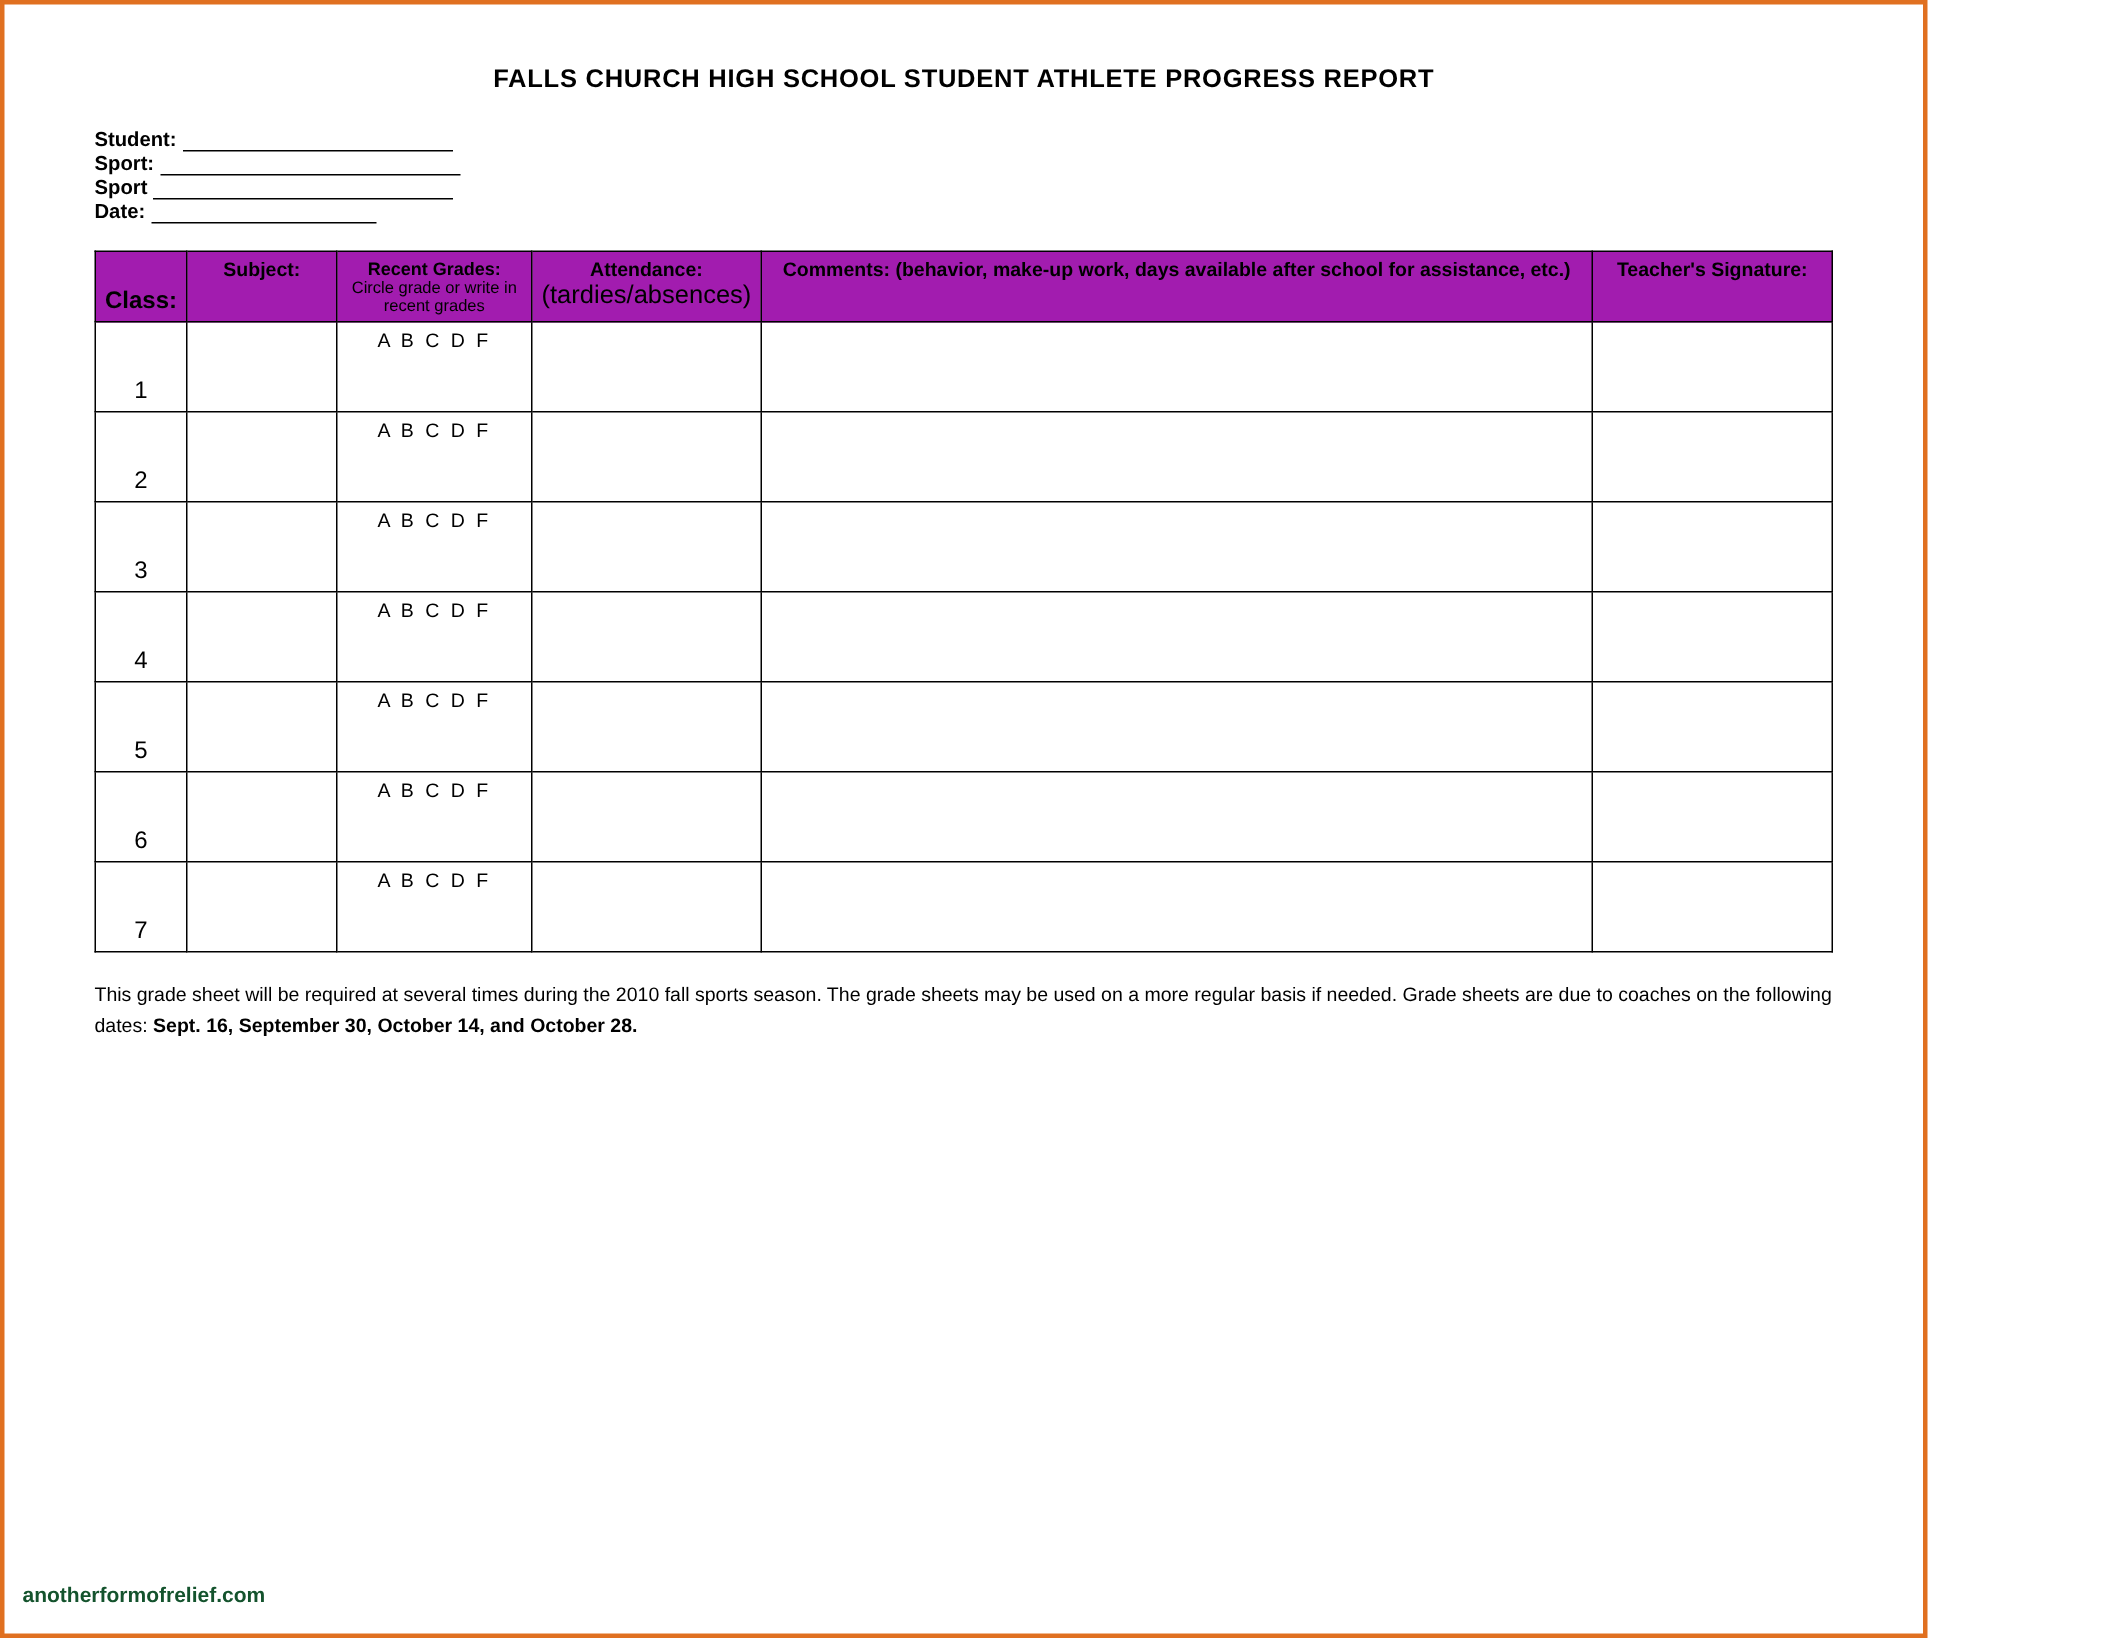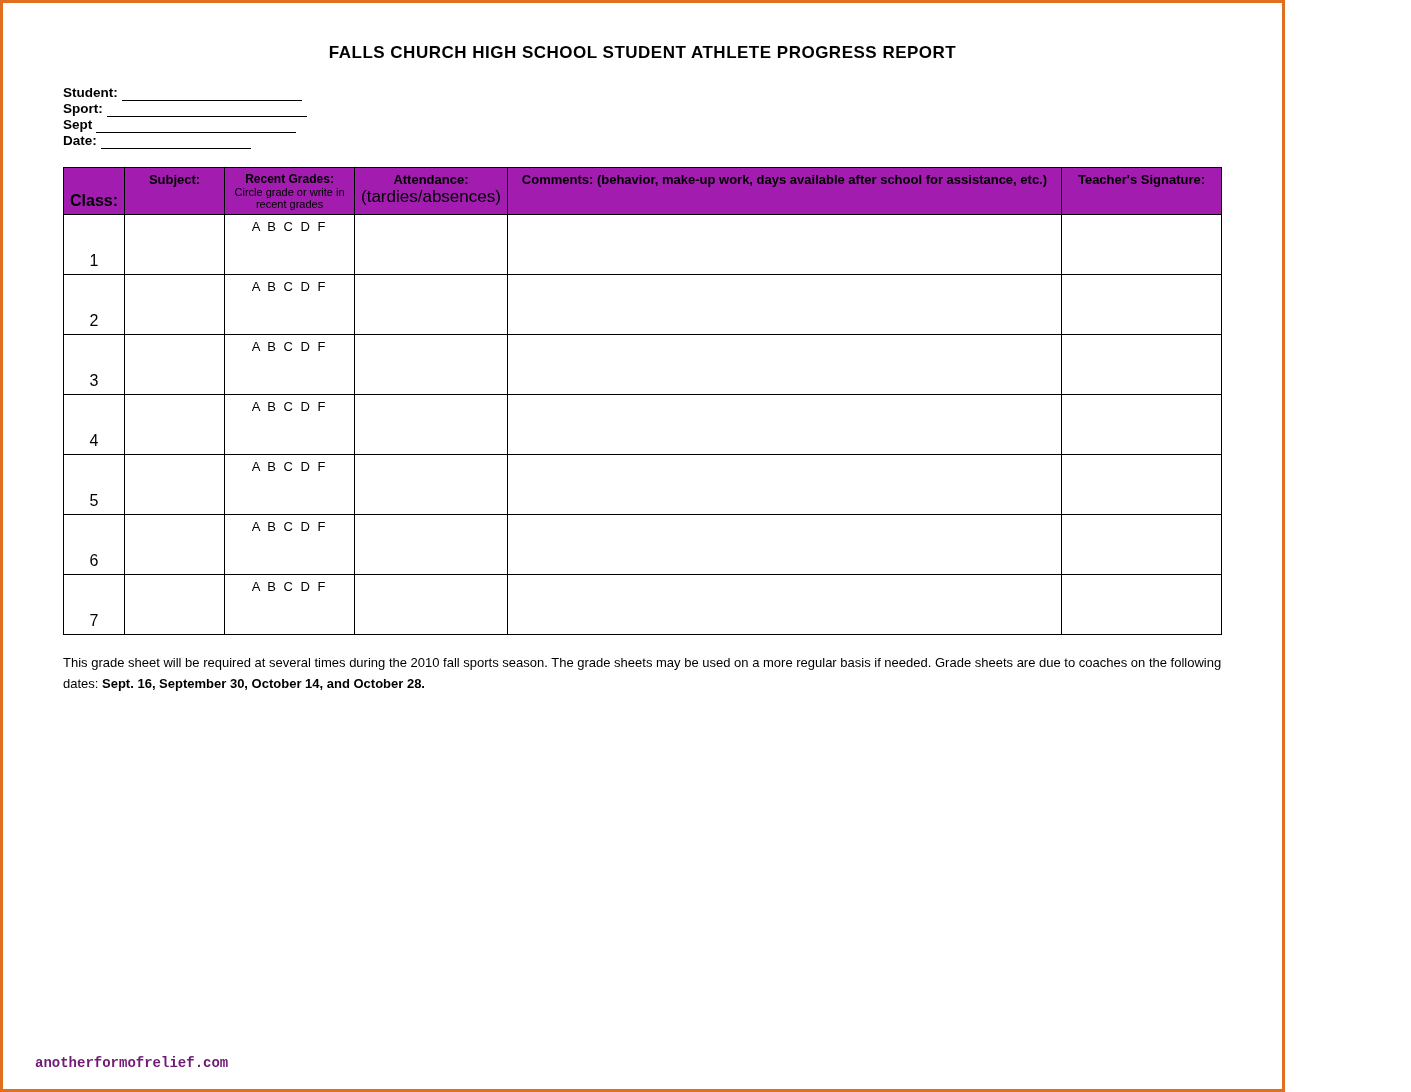--- a/index.html
+++ b/index.html
@@ -95,45 +95,45 @@
       margin-top: 18px;
       font-size: 13px;
       line-height: 1.6;
     }
     .footer-text .bold-dates {
       font-weight: bold;
     }
     .watermark {
       position: absolute;
       bottom: 18px;
-      left: 32px;
-      color: #701a75;
+      left: 12px;
+      color: #14532d;
       font-size: 14px;
       font-weight: bold;
-      font-family: Liberation Mono, monospace;
+      font-family: Liberation Sans, sans-serif;
     }
   </style>
 </head>
 <body>
 
 <div class="page">
 
   <div class="title">FALLS CHURCH HIGH SCHOOL STUDENT ATHLETE PROGRESS REPORT</div>
 
   <div class="header-fields">
     <div class="header-field">
       <span class="field-label">Student:</span>
       <span class="field-line" style="width:180px;">&nbsp;</span>
     </div>
     <div class="header-field">
       <span class="field-label">Sport:</span>
       <span class="field-line" style="width:200px;">&nbsp;</span>
     </div>
     <div class="header-field">
-      <span class="field-label">Sept</span>
+      <span class="field-label">Sport</span>
       <span class="field-line" style="width:200px;">&nbsp;</span>
     </div>
     <div class="header-field">
       <span class="field-label">Date:</span>
       <span class="field-line" style="width:150px;">&nbsp;</span>
     </div>
   </div>
 
 
   <table>

